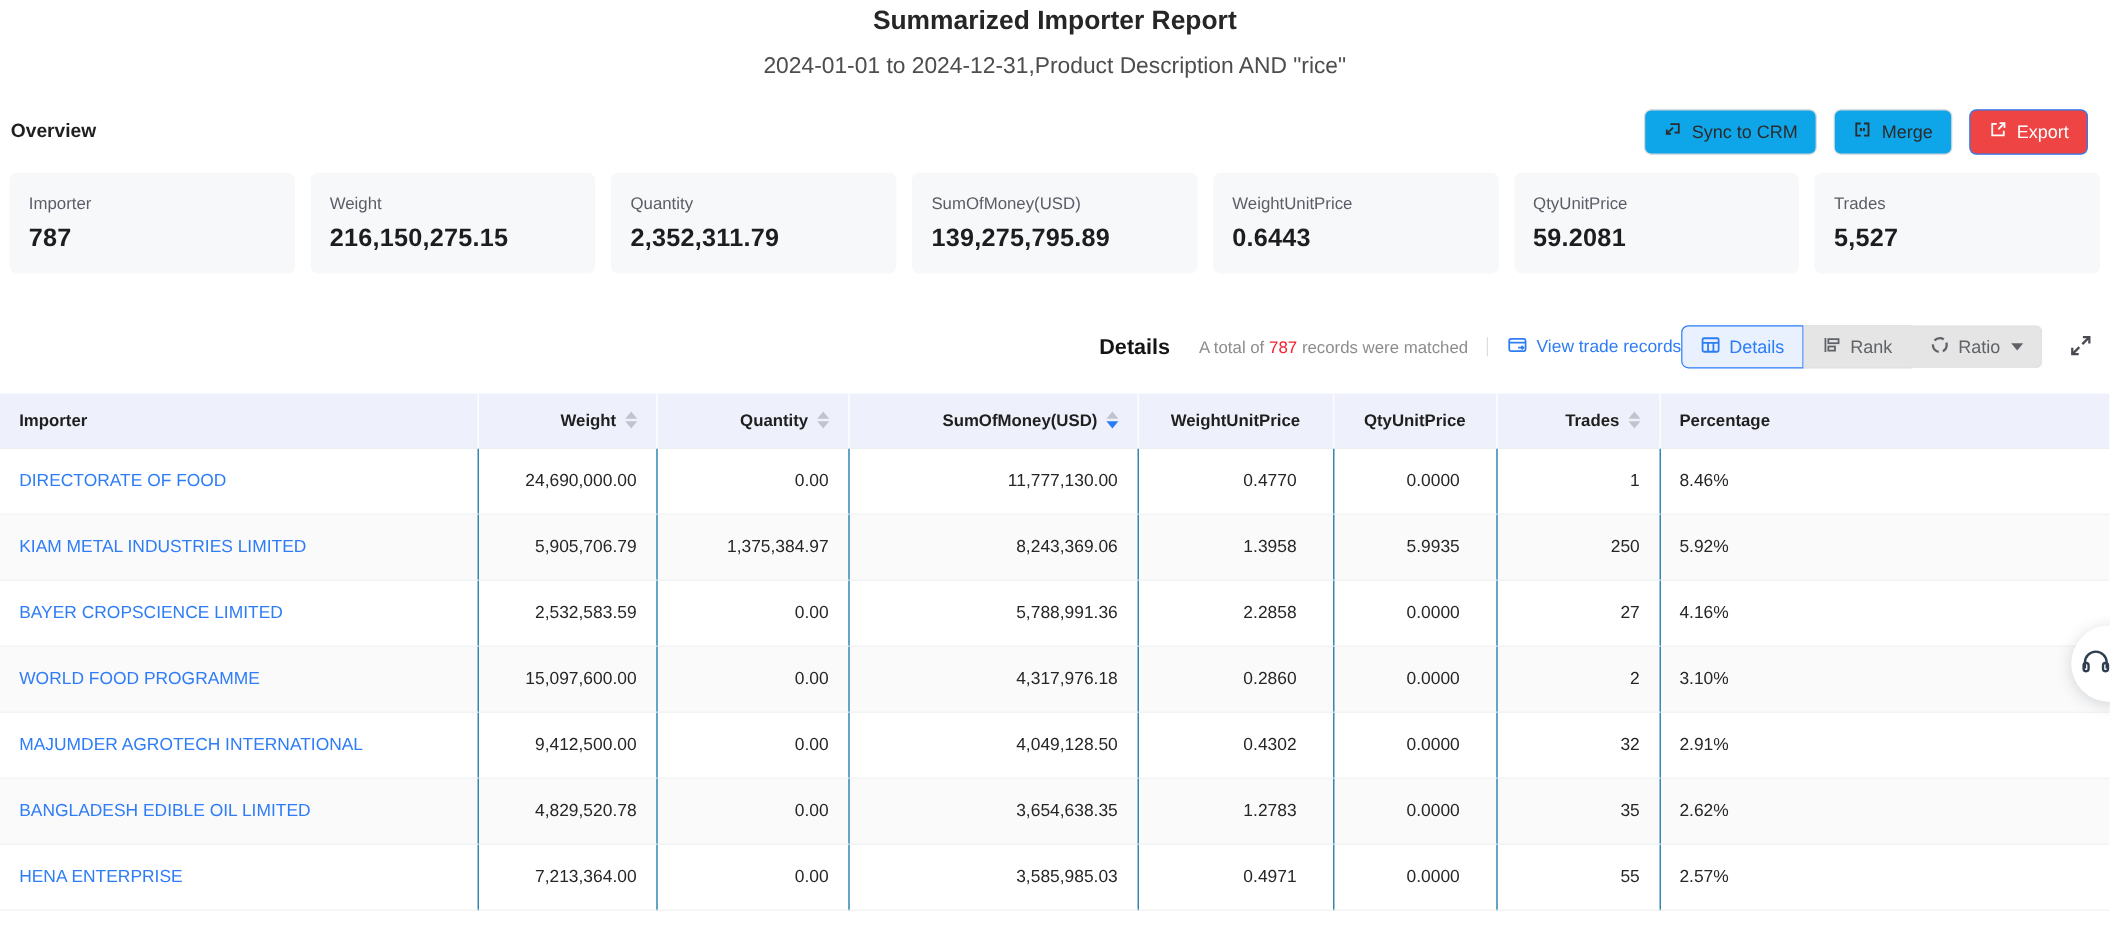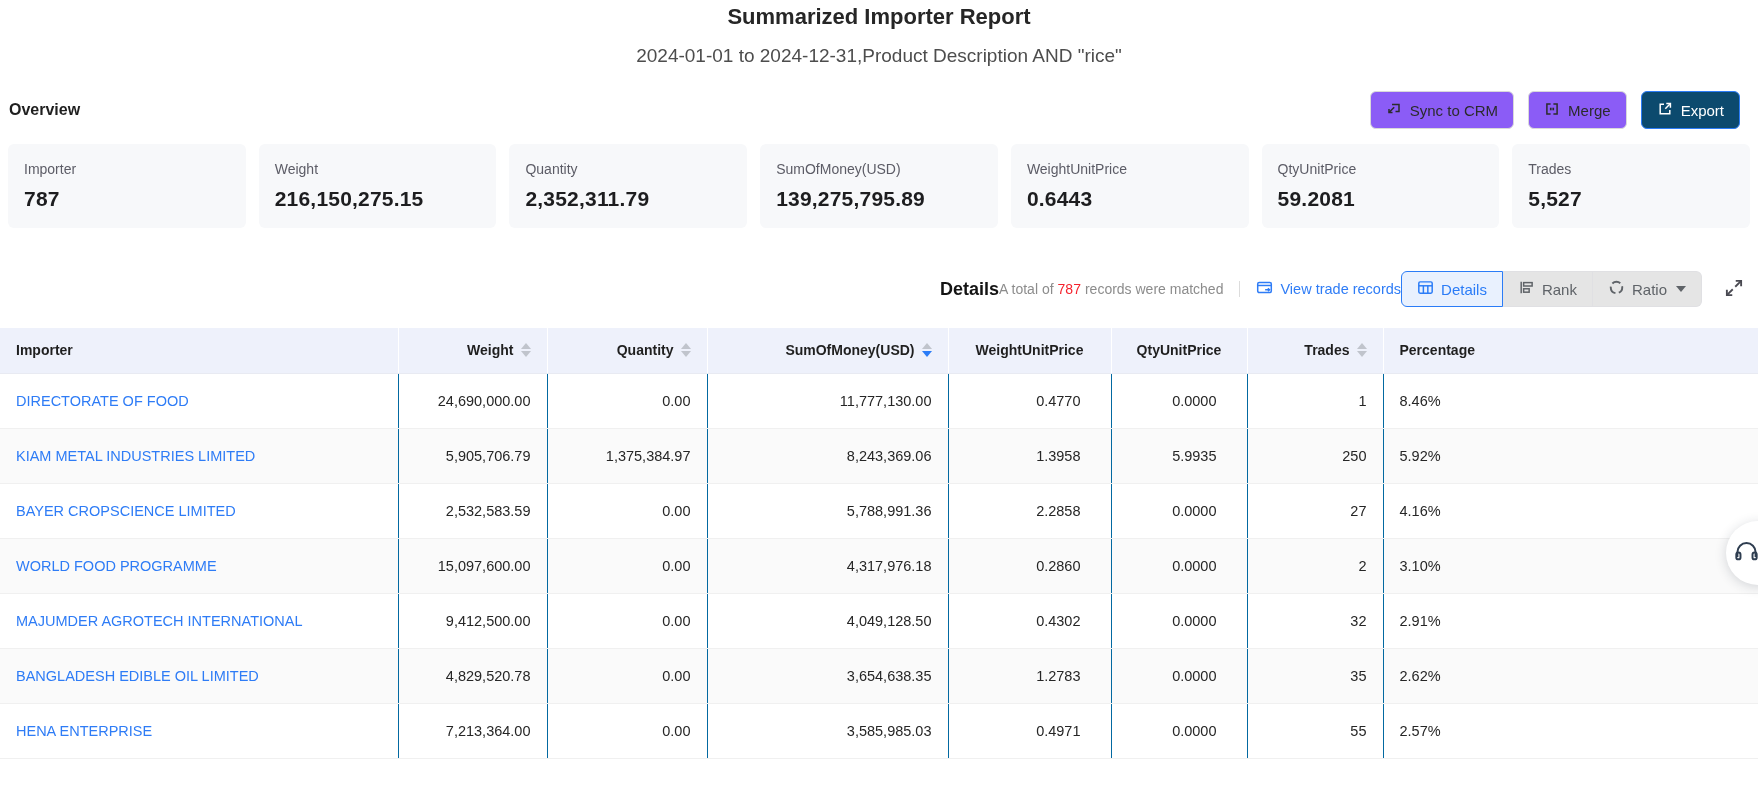--- a/index.html
+++ b/index.html
@@ -11,38 +11,38 @@
                 font-weight:600; color:#262626; }
   .page-subtitle { margin-top:13px; text-align:center; font-size:19px; line-height:24px;
                    font-weight:400; color:#4d4d4d; }
 
   
   .toolbar { margin:22px 18px 0 9px; height:40px; display:flex; align-items:center;
              justify-content:space-between; }
   .overview-label { font-size:16px; font-weight:700; color:#1f1f1f; }
   .toolbar-actions { display:flex; align-items:center; gap:14px; }
   .btn { height:38px; display:inline-flex; align-items:center; gap:8px; padding:0 15px;
-         border:1px solid #d9d9d9; border-radius:6px; background:#8b5cf6; font-size:15px;
+         border:1px solid #d9d9d9; border-radius:6px; background:#0ea5e9; font-size:15px;
          color:#2b2b2b; cursor:pointer; font-family:inherit; }
   .btn svg { flex:0 0 auto; }
-  .btn-primary { background:#0c4a6e; border-color:#2b7cf7; color:#fff; }
+  .btn-primary { background:#ef4444; border-color:#2b7cf7; color:#fff; }
 
   
   .cards { margin:14px 8px 0 8px; display:flex; gap:13px; }
   .card { flex:1 1 0; background:#f7f8fa; border-radius:6px; padding:16px 16px; height:84px; }
   .card-label { font-size:14px; line-height:18px; color:#5c5c66; }
   .card-value { margin-top:8px; font-size:21px; line-height:26px; font-weight:700;
                 color:#1d1d1f; letter-spacing:.2px; }
 
   
   .details-bar { margin:42px 14px 0 9px; height:38px; display:flex; align-items:center;
                  justify-content:flex-end; }
   .details-left { display:flex; align-items:center; }
   .details-title { font-size:18px; font-weight:700; color:#141414; }
-  .matched { margin-left:0; font-size:14px; color:#8c8c8c; }
+  .matched { margin-left:24px; font-size:14px; color:#8c8c8c; }
   .matched .count { color:#f5222d; padding:0 4px; }
   .v-divider { width:1px; height:16px; background:#dcdcdc; margin:0 16px; }
   .view-link { display:inline-flex; align-items:center; gap:7px; font-size:14.5px;
                color:#2e7cf6; cursor:pointer; }
   .details-right { display:flex; align-items:center; }
   .seg-group { display:flex; border-radius:6px; }
   .seg { height:36px; display:inline-flex; align-items:center; gap:7px; padding:0 15px;
          border:1px solid #e0e0e3; border-left-width:0; background:#e5e5e5; font-size:15px;
          color:#5f6368; cursor:pointer; font-family:inherit; }
   .seg:first-child { border-left-width:1px; border-radius:6px 0 0 6px; }

